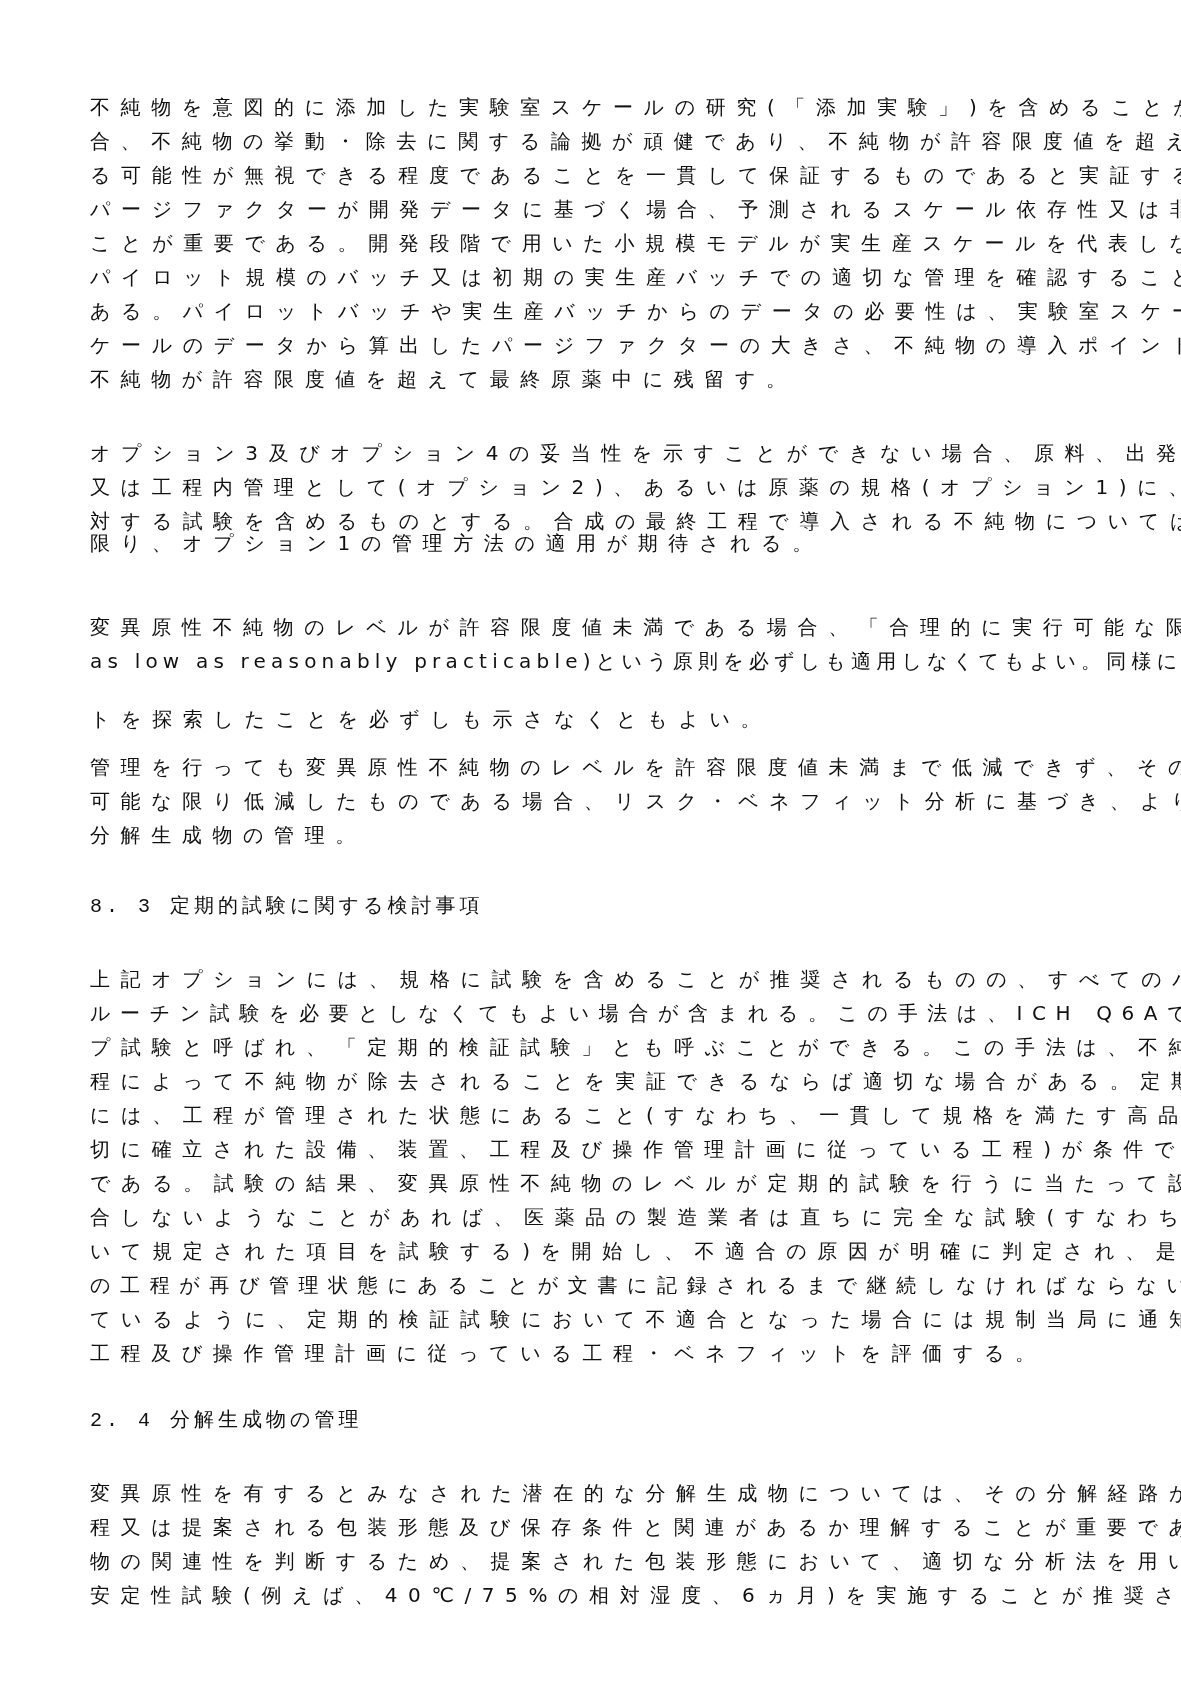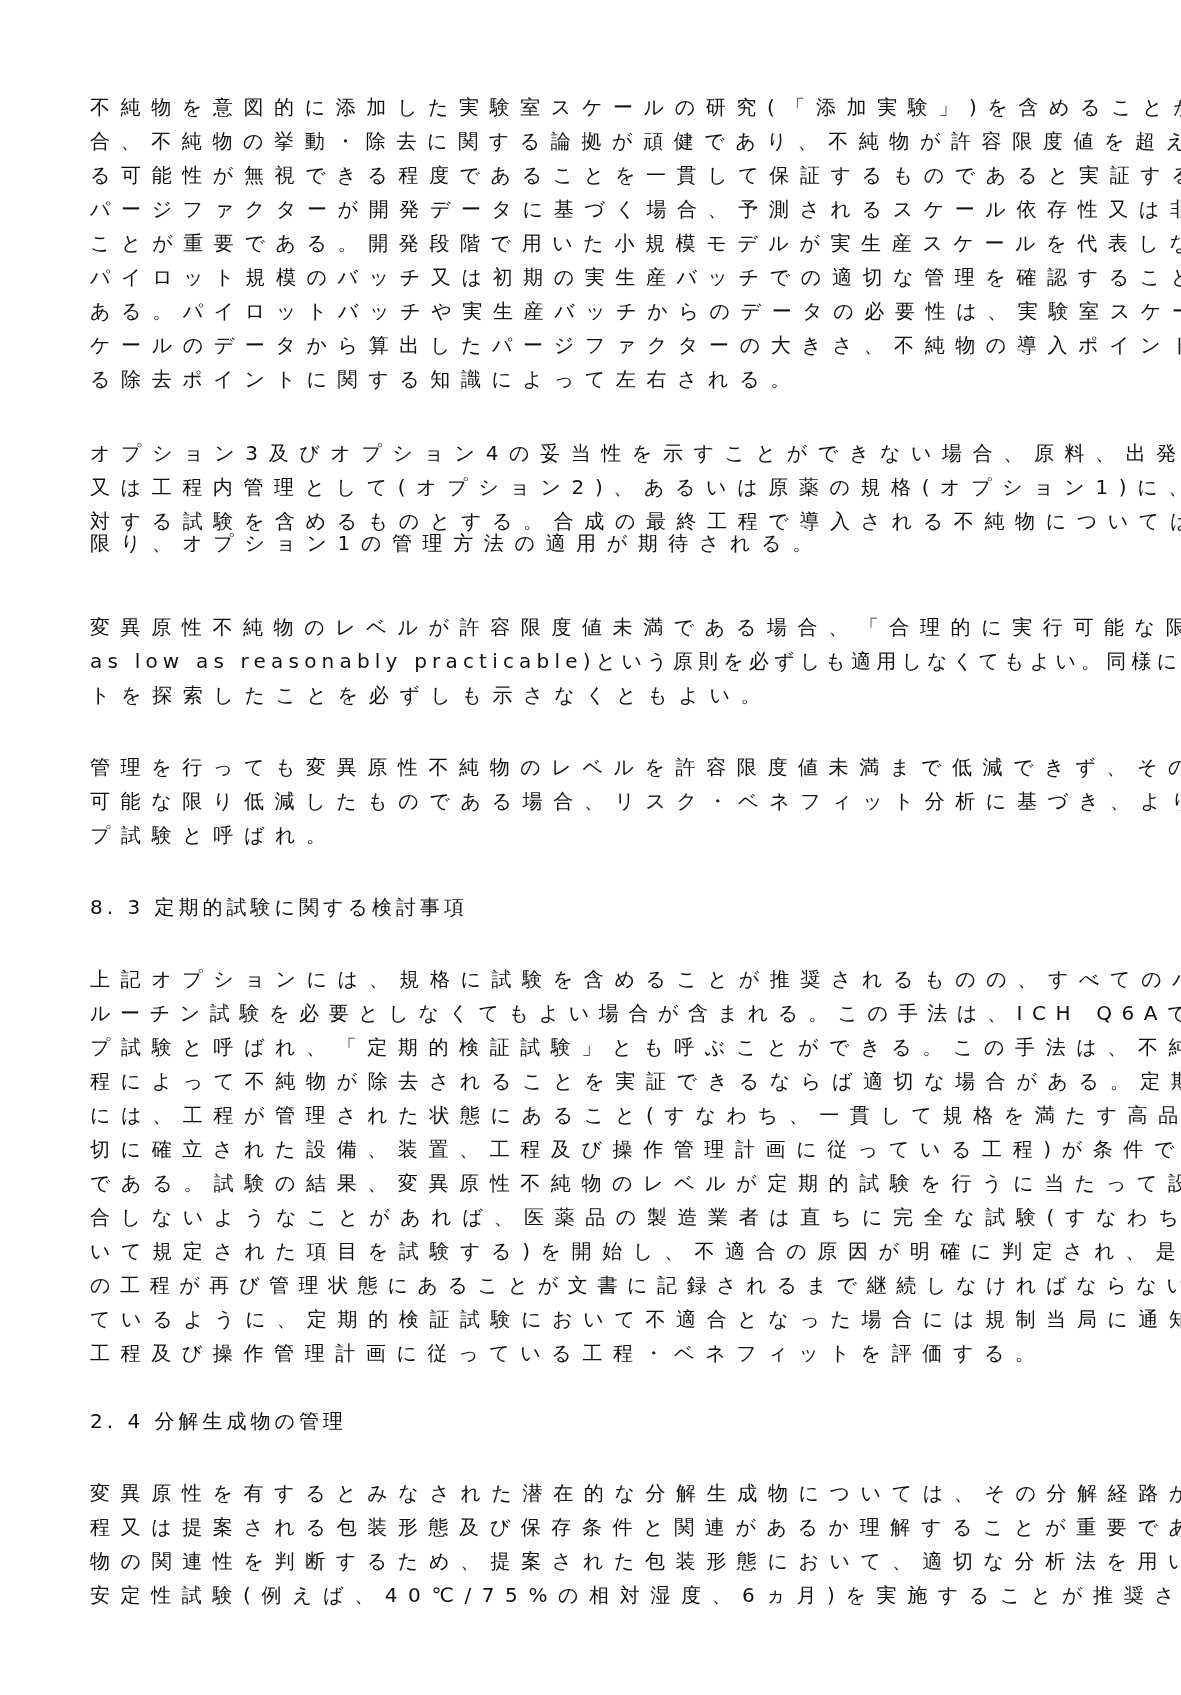--- a/index.html
+++ b/index.html
@@ -7,56 +7,56 @@
     width: 1181px; height: 1695px; overflow: hidden; position: relative;
     font-family: "DejaVu Sans", "Liberation Sans", sans-serif;
     color: #111111;
   }
   .page { position: absolute; left: 90px; top: 90px; width: 1000px; }
   .line {
     position: absolute; left: 0; height: 34px; line-height: 34px;
     font-size: 20px; white-space: nowrap; letter-spacing: 10.6px;
   }
   .line.latin { letter-spacing: 0.2px; }
-  .heading { letter-spacing: 4px; }
+  .heading { letter-spacing: 4px; font-family: Liberation Mono, monospace; }
 </style>
 </head>
 <body>
 
 <div class="page">
 
   <div>
     <div class="line" style="top:0px">不純物を意図的に添加した実験室スケールの研究(「添加実験」)を含めることができる。このような場</div>
     <div class="line" style="top:34px">合、不純物の挙動・除去に関する論拠が頑健であり、不純物が許容限度値を超えて最終原薬中に残留す</div>
     <div class="line" style="top:68px">る可能性が無視できる程度であることを一貫して保証するものであると実証することが重要である。</div>
     <div class="line" style="top:102px">パージファクターが開発データに基づく場合、予測されるスケール依存性又は非依存性について述べる</div>
     <div class="line" style="top:136px">ことが重要である。開発段階で用いた小規模モデルが実生産スケールを代表しないと考えられる場合、</div>
     <div class="line" style="top:170px">パイロット規模のバッチ又は初期の実生産バッチでの適切な管理を確認することが、一般的には適切で</div>
     <div class="line" style="top:204px">ある。パイロットバッチや実生産バッチからのデータの必要性は、実験室スケール又はパイロットス</div>
     <div class="line" style="top:238px">ケールのデータから算出したパージファクターの大きさ、不純物の導入ポイント、及び下流工程におけ</div>
-    <div class="line" style="top:272px">る除去ポイントに関する知識によって左右される。</div>
+    <div class="line" style="top:272px">不純物が許容限度値を超えて最終原薬中に残留す。</div>
   </div>
 
   <div>
     <div class="line" style="top:346px">オプション3及びオプション4の妥当性を示すことができない場合、原料、出発物質又は中間体の規格、</div>
     <div class="line" style="top:380px">又は工程内管理として(オプション2)、あるいは原薬の規格(オプション1)に、許容限度値での不純物に</div>
     <div class="line" style="top:414px">対する試験を含めるものとする。合成の最終工程で導入される不純物については、妥当性が示されない</div>
     <div class="line" style="top:436px">限り、オプション1の管理方法の適用が期待される。</div>
   </div>
 
   <div>
     <div class="line" style="top:520px">変異原性不純物のレベルが許容限度値未満である場合、「合理的に実行可能な限り低減する」(ALARP:</div>
     <div class="line latin" style="top:554px; letter-spacing:5.2px">as low as reasonably practicable)という原則を必ずしも適用しなくてもよい。同様に、代替合成ルー</div>
-    <div class="line" style="top:588px">トを探索したことを必ずしも示さなくともよい。</div>
+    <div class="line" style="top:612px">トを探索したことを必ずしも示さなくともよい。</div>
   </div>
 
   <div>
     <div class="line" style="top:660px">管理を行っても変異原性不純物のレベルを許容限度値未満まで低減できず、そのレベルが合理的に実行</div>
     <div class="line" style="top:694px">可能な限り低減したものである場合、リスク・ベネフィット分析に基づき、より高い限度値を正当化で</div>
-    <div class="line" style="top:728px">プ試験と呼ばれ。</div>
+    <div class="line" style="top:728px">分解生成物の管理。</div>
   </div>
 
   <div class="line heading" style="top:800px">8. 3 定期的試験に関する検討事項</div>
 
   <div>
     <div class="line" style="top:872px">上記オプションには、規格に試験を含めることが推奨されるものの、すべてのバッチの出荷に際して</div>
     <div class="line" style="top:906px; letter-spacing:9.6px">ルーチン試験を必要としなくてもよい場合が含まれる。この手法は、ICH Q6Aで定期的試験又はスキッ</div>
     <div class="line" style="top:940px">プ試験と呼ばれ、「定期的検証試験」とも呼ぶことができる。この手法は、不純物の生成・導入後の工</div>
     <div class="line" style="top:974px">程によって不純物が除去されることを実証できるならば適切な場合がある。定期的検証試験を許容する</div>
     <div class="line" style="top:1008px">には、工程が管理された状態にあること(すなわち、一貫して規格を満たす高品質な製品を生産し、適</div>

